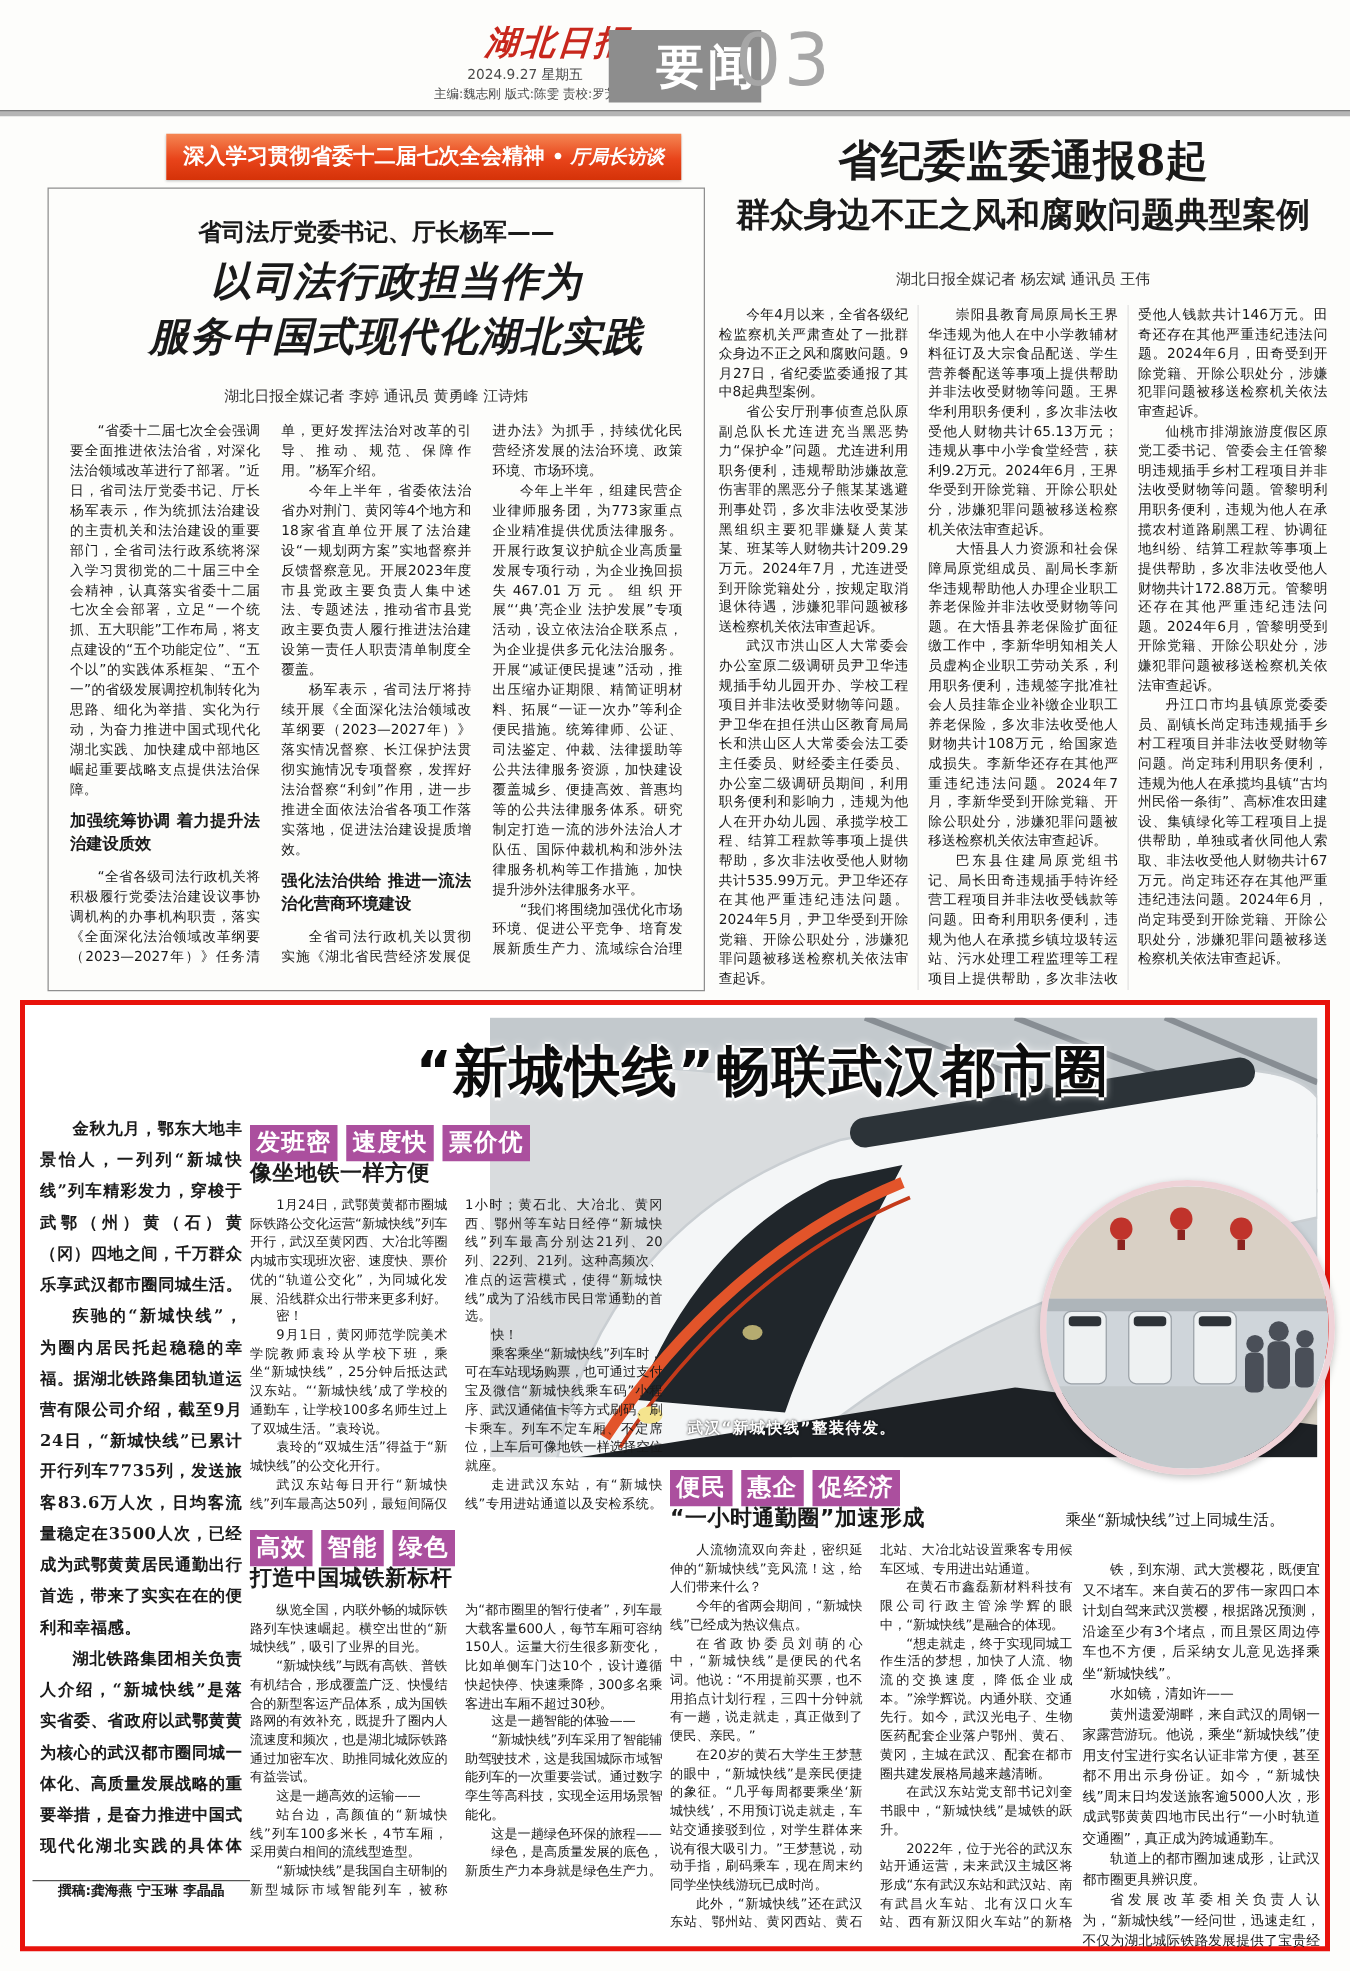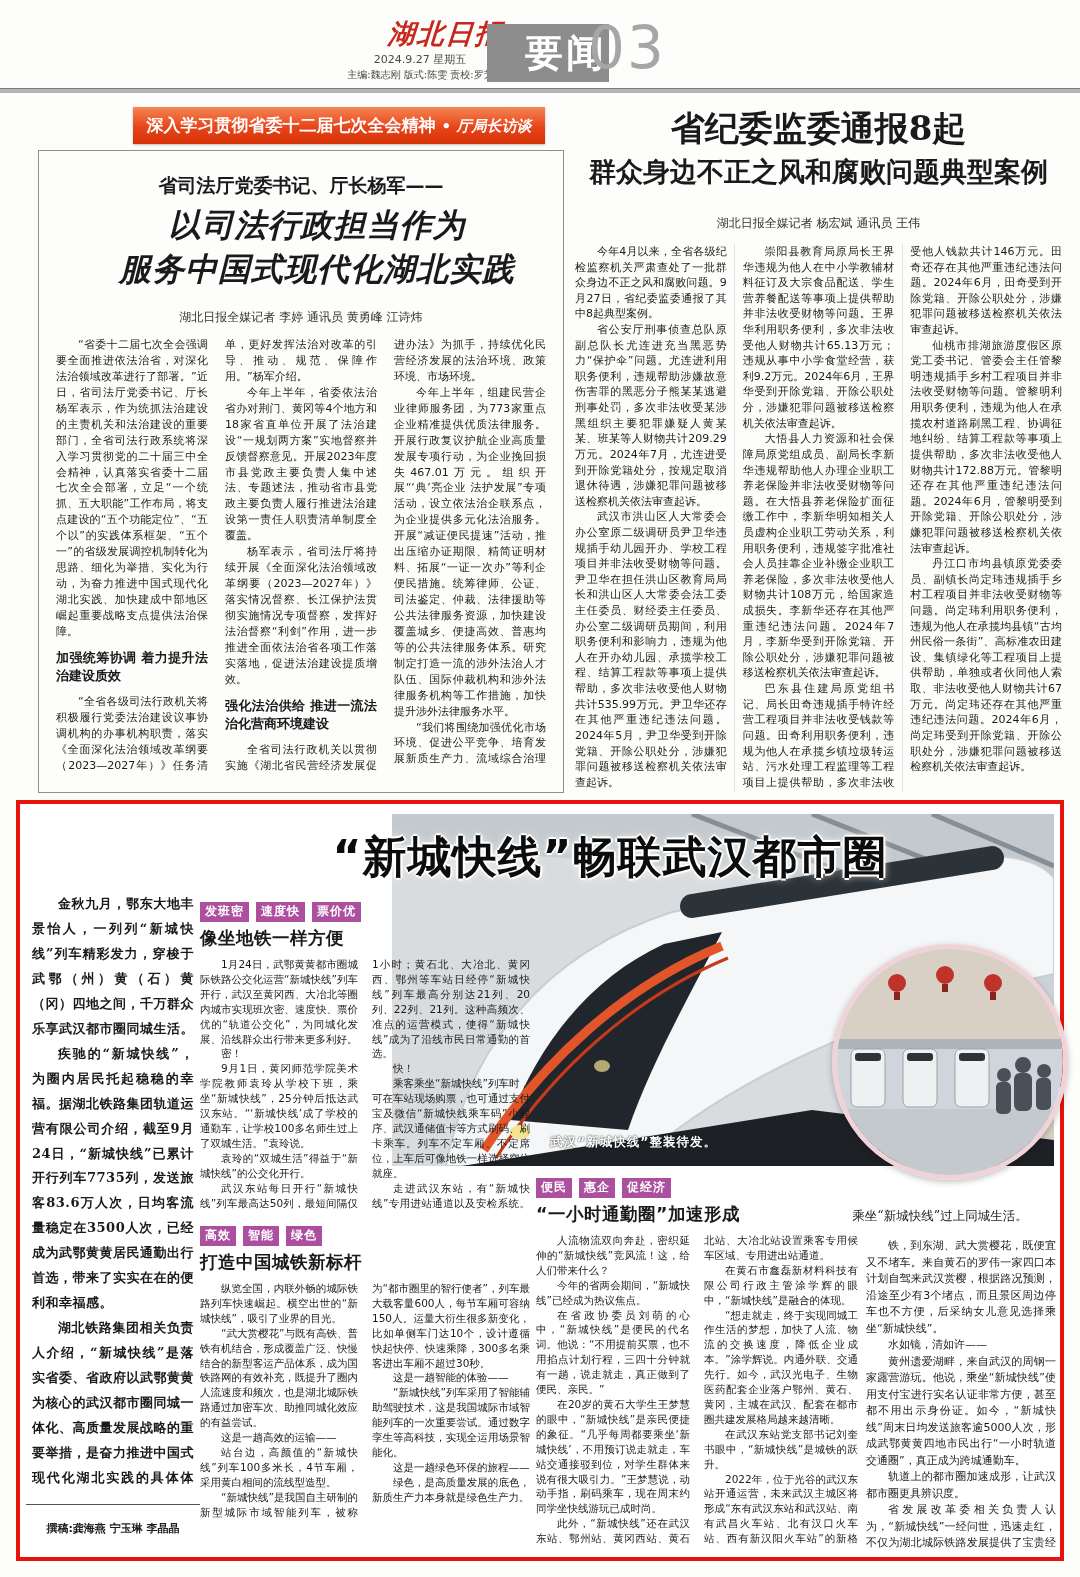--- a/index.html
+++ b/index.html
@@ -40,37 +40,37 @@
   .train-photo{position:absolute;left:372px;top:10px;width:662px;height:352px;overflow:hidden;}
   .train-photo svg{display:block;width:100%;height:100%;}
   .train-caption{position:absolute;left:530px;top:330px;width:330px;color:#fff;font-weight:bold;font-size:12.5px;letter-spacing:1px;text-shadow:0 0 2px #000;}
   .feature-headline{position:absolute;left:235px;top:24px;width:710px;margin:0;text-align:center;z-index:2;
         font-size:44px;font-weight:bold;color:#0c0c0c;letter-spacing:1px;
         text-shadow:-2px 0 0 #fff,2px 0 0 #fff,0 -2px 0 #fff,0 2px 0 #fff,0 0 8px #fff;}
   .intro{position:absolute;left:12px;top:88px;width:162px;height:598px;overflow:hidden;
         font-family:"DejaVu Serif","Liberation Serif",serif;font-weight:600;font-size:13px;line-height:1.92;
         letter-spacing:.5px;text-align:justify;}
   .intro p{margin:0;text-indent:2em;}
-  .credit{position:absolute;left:6px;top:700px;width:174px;border-top:1px solid #555;padding-top:16px;
+  .credit{position:absolute;left:6px;top:700px;width:174px;border-top:1px solid #555;padding-top:0;
         text-align:center;font-size:11px;font-weight:bold;}
   .sec{position:absolute;}
   .badges{height:22px;}
-  .badge{display:inline-block;background:#ab4f9e;color:#fff;font-size:12px;font-weight:bold;
+  .badge{display:inline-block;background:#ab4f9e;color:#fff;font-size:19px;font-weight:bold;
         padding:1px 5px 2px;margin-right:7px;letter-spacing:1px;}
   .sec h3{margin:4px 0 7px;font-size:17.5px;font-weight:bold;letter-spacing:.5px;}
   .cols{column-count:2;column-gap:14px;font-size:10.5px;line-height:1.42;text-align:justify;overflow:hidden;}
   .secA{left:180px;top:96px;width:330px;}  .secA .cols{height:264px;}
   .secB{left:180px;top:420px;width:330px;} .secB .cols{height:276px;}
   .secC{left:516px;top:372px;width:322px;} .secC .cols{height:322px;}
   .circle-photo{position:absolute;left:812px;top:140px;width:226px;height:226px;border-radius:50%;
         border:5px solid #efd3d8;overflow:hidden;box-sizing:content-box;box-shadow:0 2px 6px rgba(0,0,0,.25);}
   .circle-photo svg{display:block;width:100%;height:100%;}
   .circle-caption{position:absolute;left:800px;top:404px;width:240px;text-align:center;
         font-family:"DejaVu Serif","Liberation Serif",serif;font-weight:normal;font-size:12.5px;}
-  .rc{position:absolute;left:846px;top:434px;width:190px;height:312px;overflow:hidden;
+  .rc{position:absolute;left:846px;top:444px;width:190px;height:312px;overflow:hidden;
         font-size:11px;line-height:1.5;text-align:justify;}
 </style>
 </head>
 <body>
 
 <div class="page">
 
   <header class="masthead">
     <div class="logo">湖北日报</div>
     <div class="dateline">2024.9.27 星期五</div>
@@ -172,21 +172,21 @@
           <p>乘客乘坐“新城快线”列车时，可在车站现场购票，也可通过支付宝及微信“新城快线乘车码”小程序、武汉通储值卡等方式刷码、刷卡乘车。列车不定车厢、不定席位，上车后可像地铁一样选择空位就座。</p>
           <p>走进武汉东站，有“新城快线”专用进站通道以及安检系统。乘客无需提前购票，像坐地铁一样，在闸机扫码即可乘车。这种灵活的乘车方式，让人们的出行更加便捷、顺畅。</p>
         </div>
     </div>
 
     <div class="sec secB">
       <div class="badges"><span class="badge">高效</span><span class="badge">智能</span><span class="badge">绿色</span></div>
       <h3>打造中国城铁新标杆</h3>
       <div class="cols">
           <p>纵览全国，内联外畅的城际铁路列车快速崛起。横空出世的“新城快线”，吸引了业界的目光。</p>
-          <p>“武大赏樱花”与既有高铁、普铁有机结合，形成覆盖广泛、快慢结合的新型客运产品体系，成为国铁路网的有效补充，既提升了圈内人流速度和频次，也是湖北城际铁路通过加密车次、助推同城化效应的有益尝试。</p>
+          <p>“新城快线”与既有高铁、普铁有机结合，形成覆盖广泛、快慢结合的新型客运产品体系，成为国铁路网的有效补充，既提升了圈内人流速度和频次，也是湖北城际铁路通过加密车次、助推同城化效应的有益尝试。</p>
           <p>这是一趟高效的运输——</p>
           <p>站台边，高颜值的“新城快线”列车100多米长，4节车厢，采用黄白相间的流线型造型。</p>
           <p>“新城快线”是我国自主研制的新型城际市域智能列车，被称为“都市圈里的智行使者”，列车最大载客量600人，每节车厢可容纳150人。运量大衍生很多新变化，比如单侧车门达10个，设计遵循快起快停、快速乘降，300多名乘客进出车厢不超过30秒。</p>
           <p>这是一趟智能的体验——</p>
           <p>“新城快线”列车采用了智能辅助驾驶技术，这是我国城际市域智能列车的一次重要尝试。通过数字孪生等高科技，实现全运用场景智能化。</p>
           <p>这是一趟绿色环保的旅程——</p>
           <p>绿色，是高质量发展的底色，新质生产力本身就是绿色生产力。</p>
         </div>
     </div>
 

